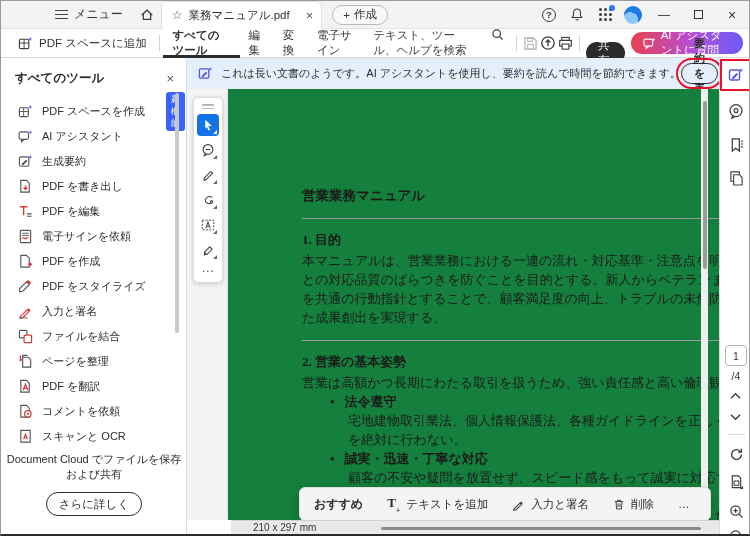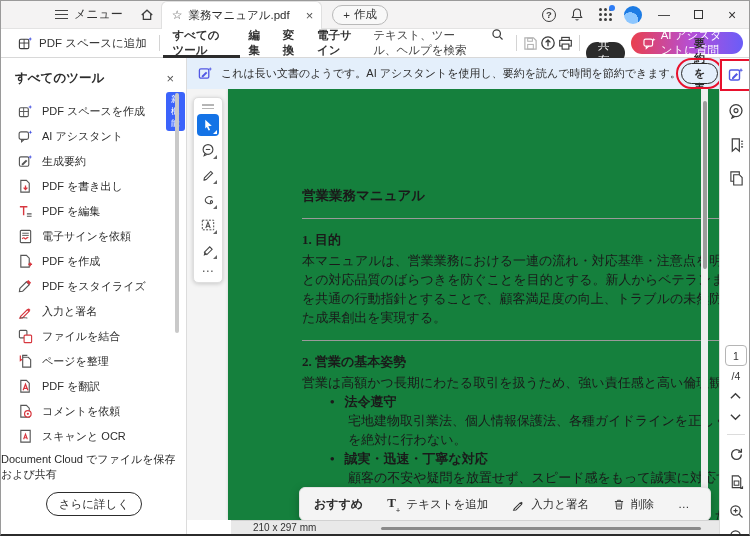--- a/index.html
+++ b/index.html
@@ -27,40 +27,40 @@
   .waffle i { width:3px; height:3px; background:#3c3c3c; border-radius:50%; }
   .waffle-badge { position:absolute; right:2px; top:2px; width:6px; height:6px; background:#2f7df6; border-radius:50%; }
   .avatar { width:18px; height:18px; border-radius:50%; background:radial-gradient(circle at 35% 78%, #8cc6ff 0 42%, #1d7be4 43%); }
   .winctl { width:30px; height:28px; display:flex; align-items:center; justify-content:center; color:#333; font-size:12px; }
   .max-box { width:9px; height:9px; border:1.2px solid #333; }
 
   
   .cmdbar { left:0; top:28px; width:750px; height:29px; background:#fff; border-bottom:1px solid #d8d8d8; display:flex; align-items:center; padding:0 8px; }
   .cmd-item { display:flex; align-items:center; gap:6px; padding:0 8px; height:29px; font-size:11.5px; color:#333; cursor:pointer; white-space:nowrap; }
   .vdiv { width:1px; height:16px; background:#d4d4d4; margin:0 4px; }
-  .cmd-tab { padding:0 9px; height:29px; display:flex; align-items:center; font-size:11.5px; color:#333; cursor:pointer;font-weight:bold; }
+  .cmd-tab { padding:0 9px; height:29px; display:flex; align-items:center; font-size:11.5px; color:#333; cursor:pointer; }
   .cmd-tab.active { font-weight:bold; box-shadow:inset 0 -3px 0 #2c2c2c; }
   .cmd-right { margin-left:auto; display:flex; align-items:center; gap:2px; }
   .search-box { display:flex; align-items:flex-start; gap:15px; font-size:11.5px; color:#444; padding:0 6px; }
   .pill { border-radius:14px; height:22px; display:flex; align-items:center; gap:5px; padding:0 12px; font-size:11.5px; cursor:pointer; }
   .pill.share { background:#2c2c2c; color:#fff;margin-top:20px; }
   .pill.ai { color:#fff; background:linear-gradient(90deg,#e9404e 0%,#b44fd8 55%,#6a5df8 100%); }
 
   
   .sidebar { left:0; top:57px; width:186px; height:479px; background:#fff; border-right:1px solid #dcdcdc; }
   .sb-head { display:flex; align-items:center; justify-content:space-between; padding:12px 12px 8px 14px; }
   .sb-title { font-size:12.5px; font-weight:bold; color:#2c2c2c; }
   .sb-close { color:#555; font-size:13px; cursor:pointer; }
   .sb-items { padding-top:4px; }
   .sb-item { display:flex; align-items:center; gap:9px; height:25px; padding:0 10px 0 16px; cursor:pointer; }
   .sb-item .lbl { font-size:11px; color:#2c2c2c; white-space:nowrap; }
   .badge { background:#3b63fb; color:#fff; font-size:8.5px; padding:1.5px 5px; border-radius:3px; margin-left:12px; }
   .icn { width:16px; height:16px; flex:0 0 16px; display:flex; align-items:center; justify-content:center; }
   .sb-scroll { position:absolute; left:174px; top:92px; width:4px; height:240px; background:#c9c9c9; border-radius:2px; }
-  .sb-foot { position:absolute; left:0; bottom:16px; width:186px; }
+  .sb-foot { position:absolute; left:0; bottom:16px; width:186px; text-align:center; }
   .sb-foot .txt { font-size:11px; color:#2c2c2c; line-height:15px; }
   .more-btn { margin:10px auto 5px; width:96px; height:24px; border:1.5px solid #2c2c2c; border-radius:13px; display:flex; align-items:center; justify-content:center; font-size:11.5px; color:#2c2c2c; background:#fff; cursor:pointer; }
 
   
   .banner { left:186px; top:57px; width:532px; height:31px; background:#e4effb; display:flex; align-items:center; padding:0 8px 0 10px; }
   .banner .msg { font-size:11px; color:#2c2c2c; margin-left:8px; white-space:nowrap; }
   .summary-btn { margin-left:auto; height:21px; border:1.5px solid #2c2c2c; border-radius:12px; background:#fff0; padding:0 12px; display:flex; align-items:center; font-size:11px; font-weight:bold; color:#2c2c2c; cursor:pointer; outline:2px solid #e8112d; outline-offset:3px; }
   .banner .close { margin:0 6px 0 16px; color:#444; font-size:12px; cursor:pointer; }
 
   

